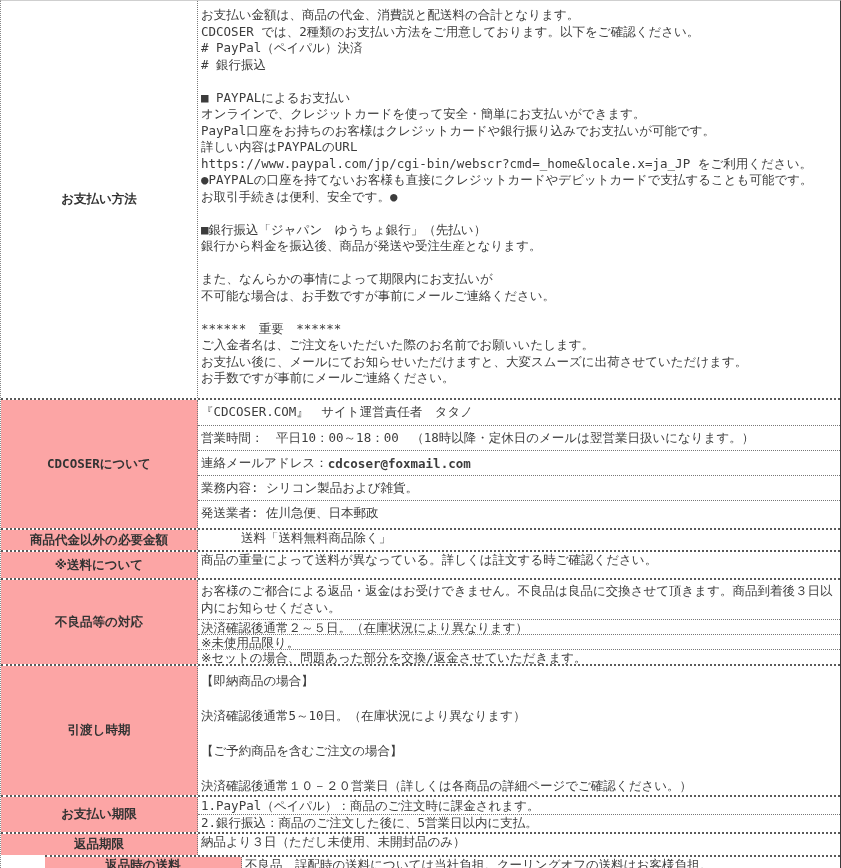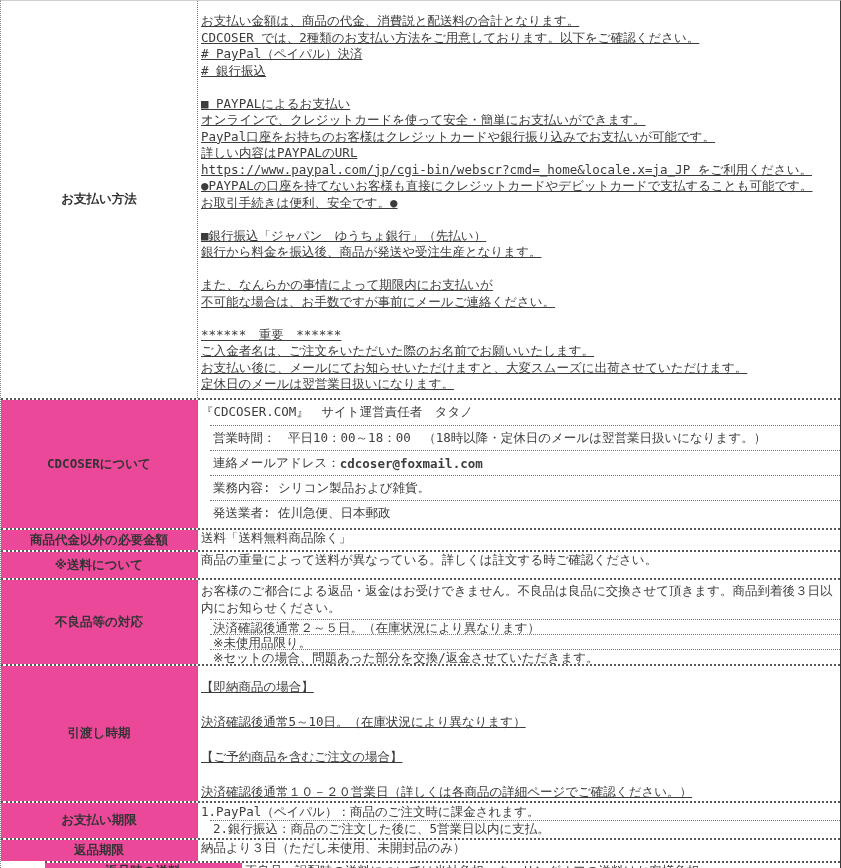--- a/index.html
+++ b/index.html
@@ -18,34 +18,34 @@
   }
   .row { display: flex; width: 100%; }
   .row + .row { border-top: 2px dotted #5a5a5a; }
   .lc {
     flex: 0 0 197px; width: 197px;
     border-right: 1px dotted #777;
     display: flex; align-items: center; justify-content: center;
     text-align: center; font-weight: bold; color: #333;
     padding: 0 4px;
   }
-  .lc.ivory { background: #ec4899; justify-content: center; }
+  .lc.ivory { background: #fca5a5; justify-content: center; }
   .cc { flex: 1; min-width: 0; }
-  .pad { padding: 12px 4px 0 3px; text-decoration: underline; }
+  .pad { padding: 6px 4px 0 3px; }
   .ln { line-height: 16.5px; min-height: 16.5px; white-space: pre-wrap; word-break: break-all; }
   .dl .ln { line-height: 17.5px; min-height: 17.5px; }
   .sub { display: flex; align-items: center; padding: 0 4px 0 3px; min-height: 25px; }
-  .sub + .sub { border-top: 1px dotted #777; margin-left: 12px; }
+  .sub + .sub { border-top: 1px dotted #777; }
   .subs-tight .sub { min-height: 15px; line-height: 13px; align-items: flex-start; padding-top: 1px; }
   .subs-tight .sub.first { min-height: 39px; line-height: 17px; padding-top: 2px; display: block; }
   .subs-dead .sub { min-height: 17px; line-height: 15px; }
   .b { font-weight: bold; }
   .r1 { min-height: 397px; }
   .r2 { min-height: 130px; }
-  .r3 { min-height: 22px; }
+  .r3 { min-height: 22px; gap: 40px; }
   .r4 { min-height: 28px; }
   .r5 { min-height: 83px; }
   .r6 { min-height: 125px; }
   .r7 { min-height: 37px; }
   .r8 { min-height: 23px; font-family: Liberation Serif, serif; }
   .r9 { min-height: 17px; margin-left: 44px; }
   .r3 .cc, .r4 .cc, .r8 .cc, .r9 .cc { display: flex; align-items: flex-start; padding: 0 4px 0 3px; }
 </style>
 </head>
 <body>
@@ -73,21 +73,21 @@
         <div class="ln"></div>
         <div class="ln">■銀行振込「ジャパン　ゆうちょ銀行」（先払い）</div>
         <div class="ln">銀行から料金を振込後、商品が発送や受注生産となります。</div>
         <div class="ln"></div>
         <div class="ln">また、なんらかの事情によって期限内にお支払いが</div>
         <div class="ln">不可能な場合は、お手数ですが事前にメールご連絡ください。</div>
         <div class="ln"></div>
         <div class="ln">******　重要　******</div>
         <div class="ln">ご入金者名は、ご注文をいただいた際のお名前でお願いいたします。</div>
         <div class="ln">お支払い後に、メールにてお知らせいただけますと、大変スムーズに出荷させていただけます。</div>
-        <div class="ln">定休日のメールは翌営業日扱いになります。</div>
+        <div class="ln">お手数ですが事前にメールご連絡ください。</div>
       </div>
     </div>
 
     <div class="row r2">
       <div class="lc ivory">
         <span>CDCOSERについて</span>
       </div>
       <div class="cc">
         <div class="sub">
           <span>『CDCOSER.COM』　サイト運営責任者　タタノ</span>

